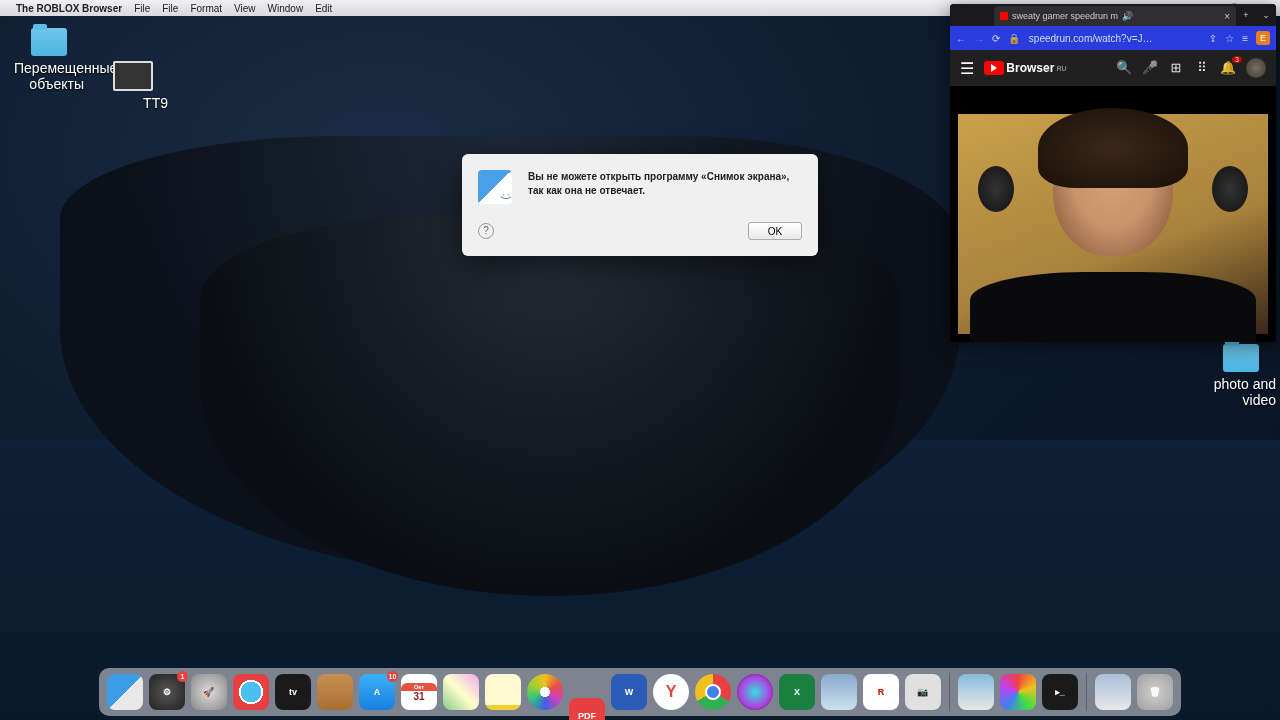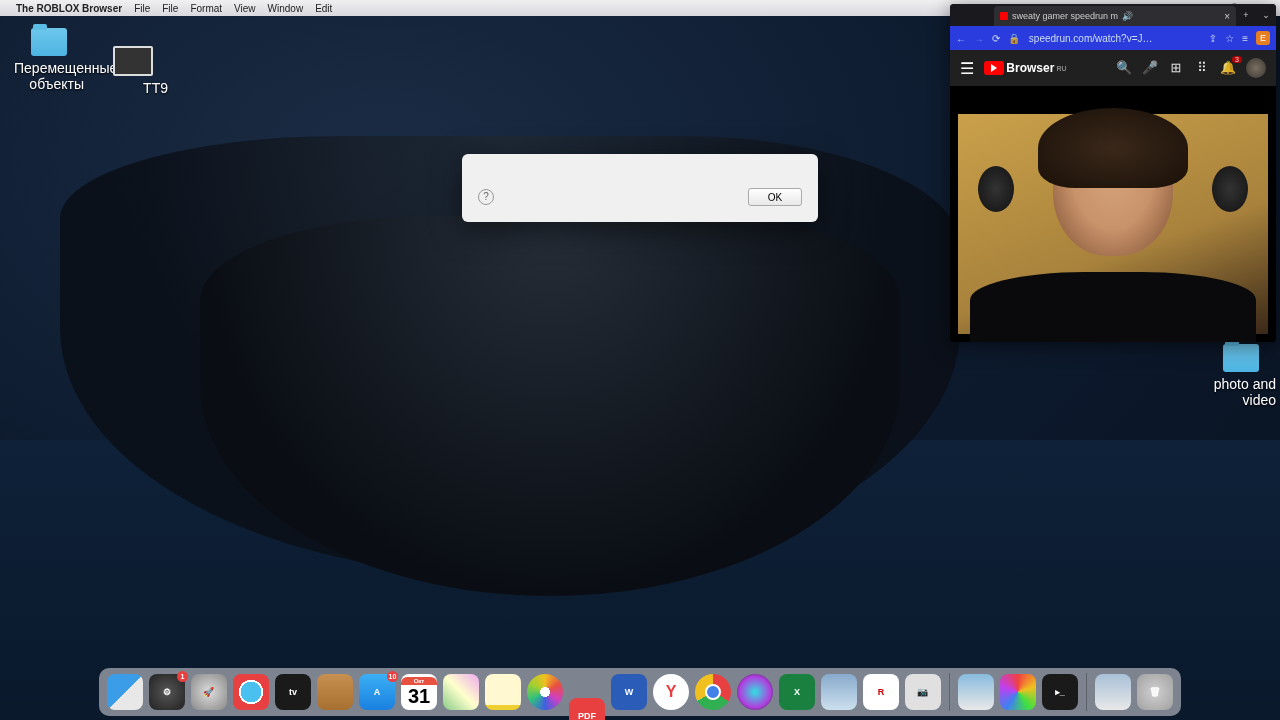--- a/index.html
+++ b/index.html
@@ -71,21 +71,21 @@
 .dock-sep { width: 1px; height: 38px; background: rgba(0,0,0,0.25); margin: 0 2px; }
 .di-finder{background:linear-gradient(135deg,#3b9de8 50%,#e8e8e8 50%);}
 .di-settings{background:radial-gradient(#555,#222);}
 .di-launch{background:radial-gradient(#ddd,#888);}
 .di-safari{background:radial-gradient(circle,#4ac0f0 40%,#fff 40%,#fff 48%, #e84040 48%);}
 .di-tv{background:#1a1a1a;justify-content:center;}
 .di-contacts{background:linear-gradient(#c89050,#a87030);}
 .di-appstore{background:linear-gradient(#3bb0f5,#1a80e0);}
 .di-cal{background:#fff;color:#333;flex-direction:column;font-size:7px;}
 .di-cal .m{background:#e85040;width:100%;text-align:center;color:#fff;border-radius:6px 6px 0 0;font-size:6px;padding:1px 0;}
-.di-cal .d{font-size:20px;color:#000000;}
+.di-cal .d{font-size:10px;color:#7f1d1d;}
 .di-maps{background:linear-gradient(45deg,#8c8,#ffc,#eae);}
 .di-notes{background:linear-gradient(#fff8d0 85%,#f0d030 85%);}
 .di-photos{background:radial-gradient(circle,#fff 20%,transparent 20%),conic-gradient(#f0c020,#e85040,#d040c0,#4060e0,#30c080,#a0d030,#f0c020);border-radius:50%;}
 .di-pdf{background:#e84040;margin-top:48px;}
 .di-word{background:#2a5cb8;}
 .di-yandex{background:#fff;color:#e84040;border-radius:50%;font-size:16px;}
 .di-chrome{background:conic-gradient(#e84040 0 120deg,#30b050 120deg 240deg,#f0c020 240deg);border-radius:50%;position:relative;}
 .di-chrome::after{content:'';position:absolute;inset:10px;background:#4080e8;border-radius:50%;border:2px solid #fff;}
 .di-siri{background:radial-gradient(circle,#30e0e0 0%,#b040e0 60%,#1a1a1a 100%);border-radius:50%;}
 .di-excel{background:#1a8040;}
@@ -126,31 +126,35 @@
 
 <div class="desktop">
   <div class="water"></div>
   <div class="mountain"></div>
   <div class="mountain2"></div>
 
   <div class="dicon" style="left:14px; top:12px;">
     <div class="folder"></div>
     <div>Перемещенные объекты</div>
   </div>
-  <div class="dicon" style="left:98px; top:30px;">
+  <div class="dicon" style="left:98px; top:45px;">
     <div class="term"></div>
     <div>TT9</div>
   </div>
   <div class="dicon" style="right:4px; top:328px; left:auto;">
     <div class="folder"></div>
     <div>photo and video</div>
   </div>
 </div>
 
 <div class="dialog">
+  <div class="dialog-body">
+    <div class="dialog-icon"></div>
+    <div class="dialog-text">Вы не можете открыть программу «Снимок экрана», так как она не отвечает.</div>
+  </div>
   <div class="dialog-footer">
     <div class="dialog-help">?</div>
     <button class="dialog-ok">OK</button>
   </div>
 </div>
 
 <div class="pip">
   <div class="pip-tabs">
     <div style="width:44px;display:flex;align-items:center;gap:5px;padding-left:6px;">
       <span class="dot" style="background:#5f99f7"></span>

